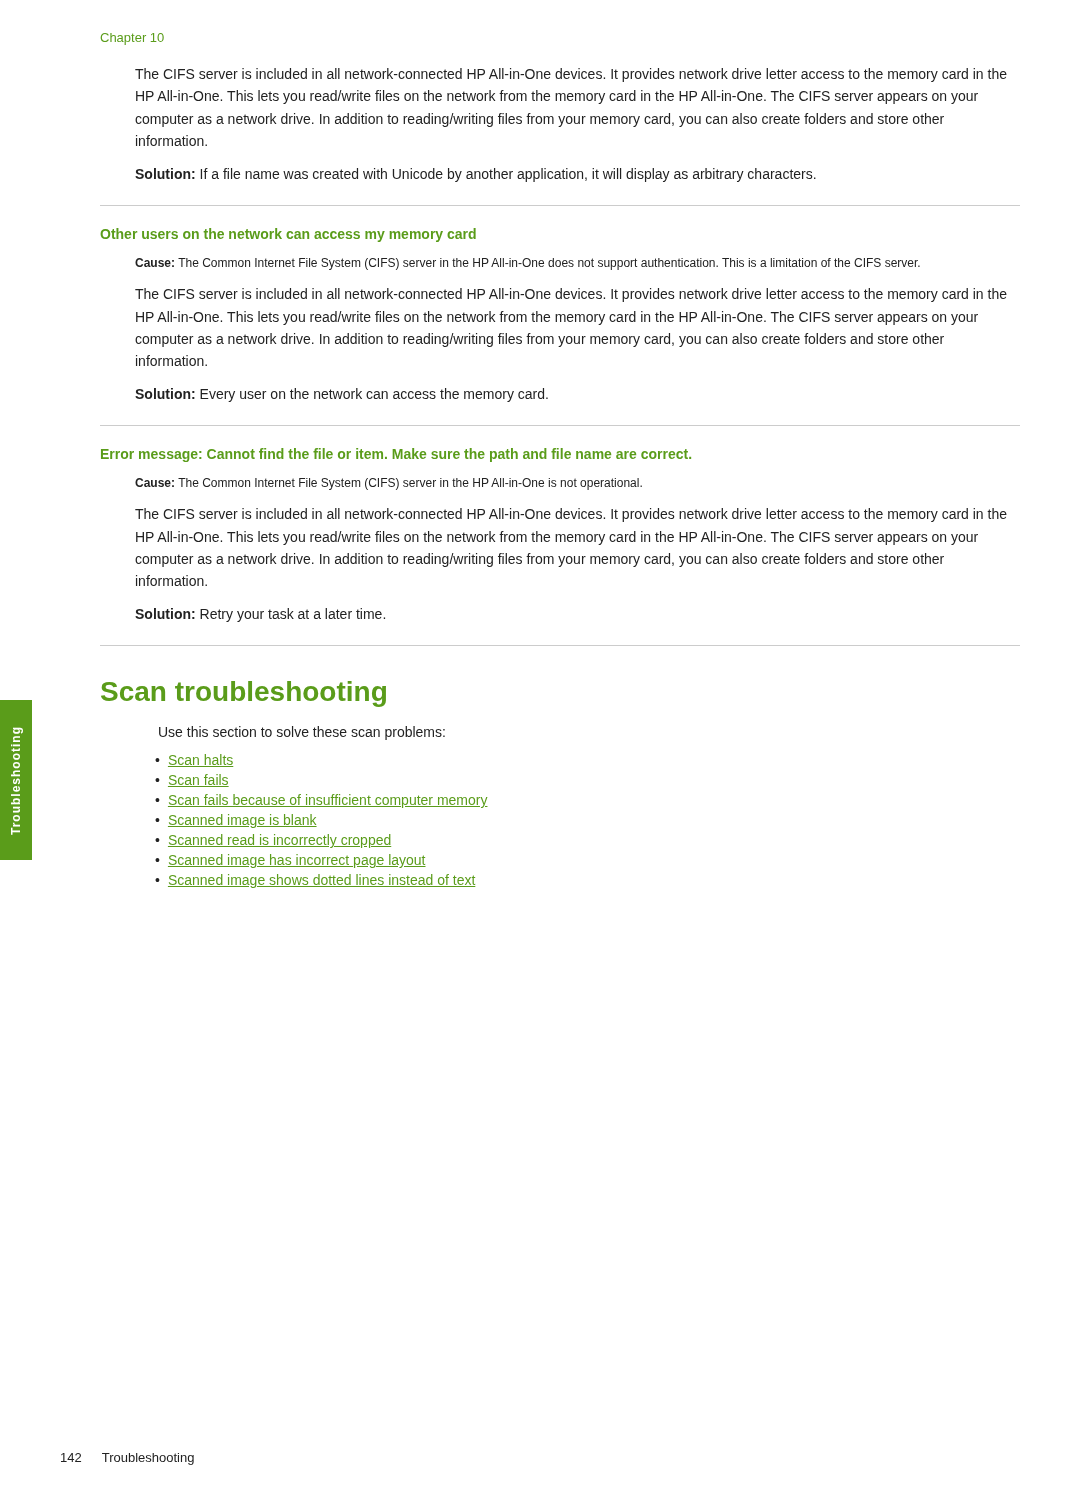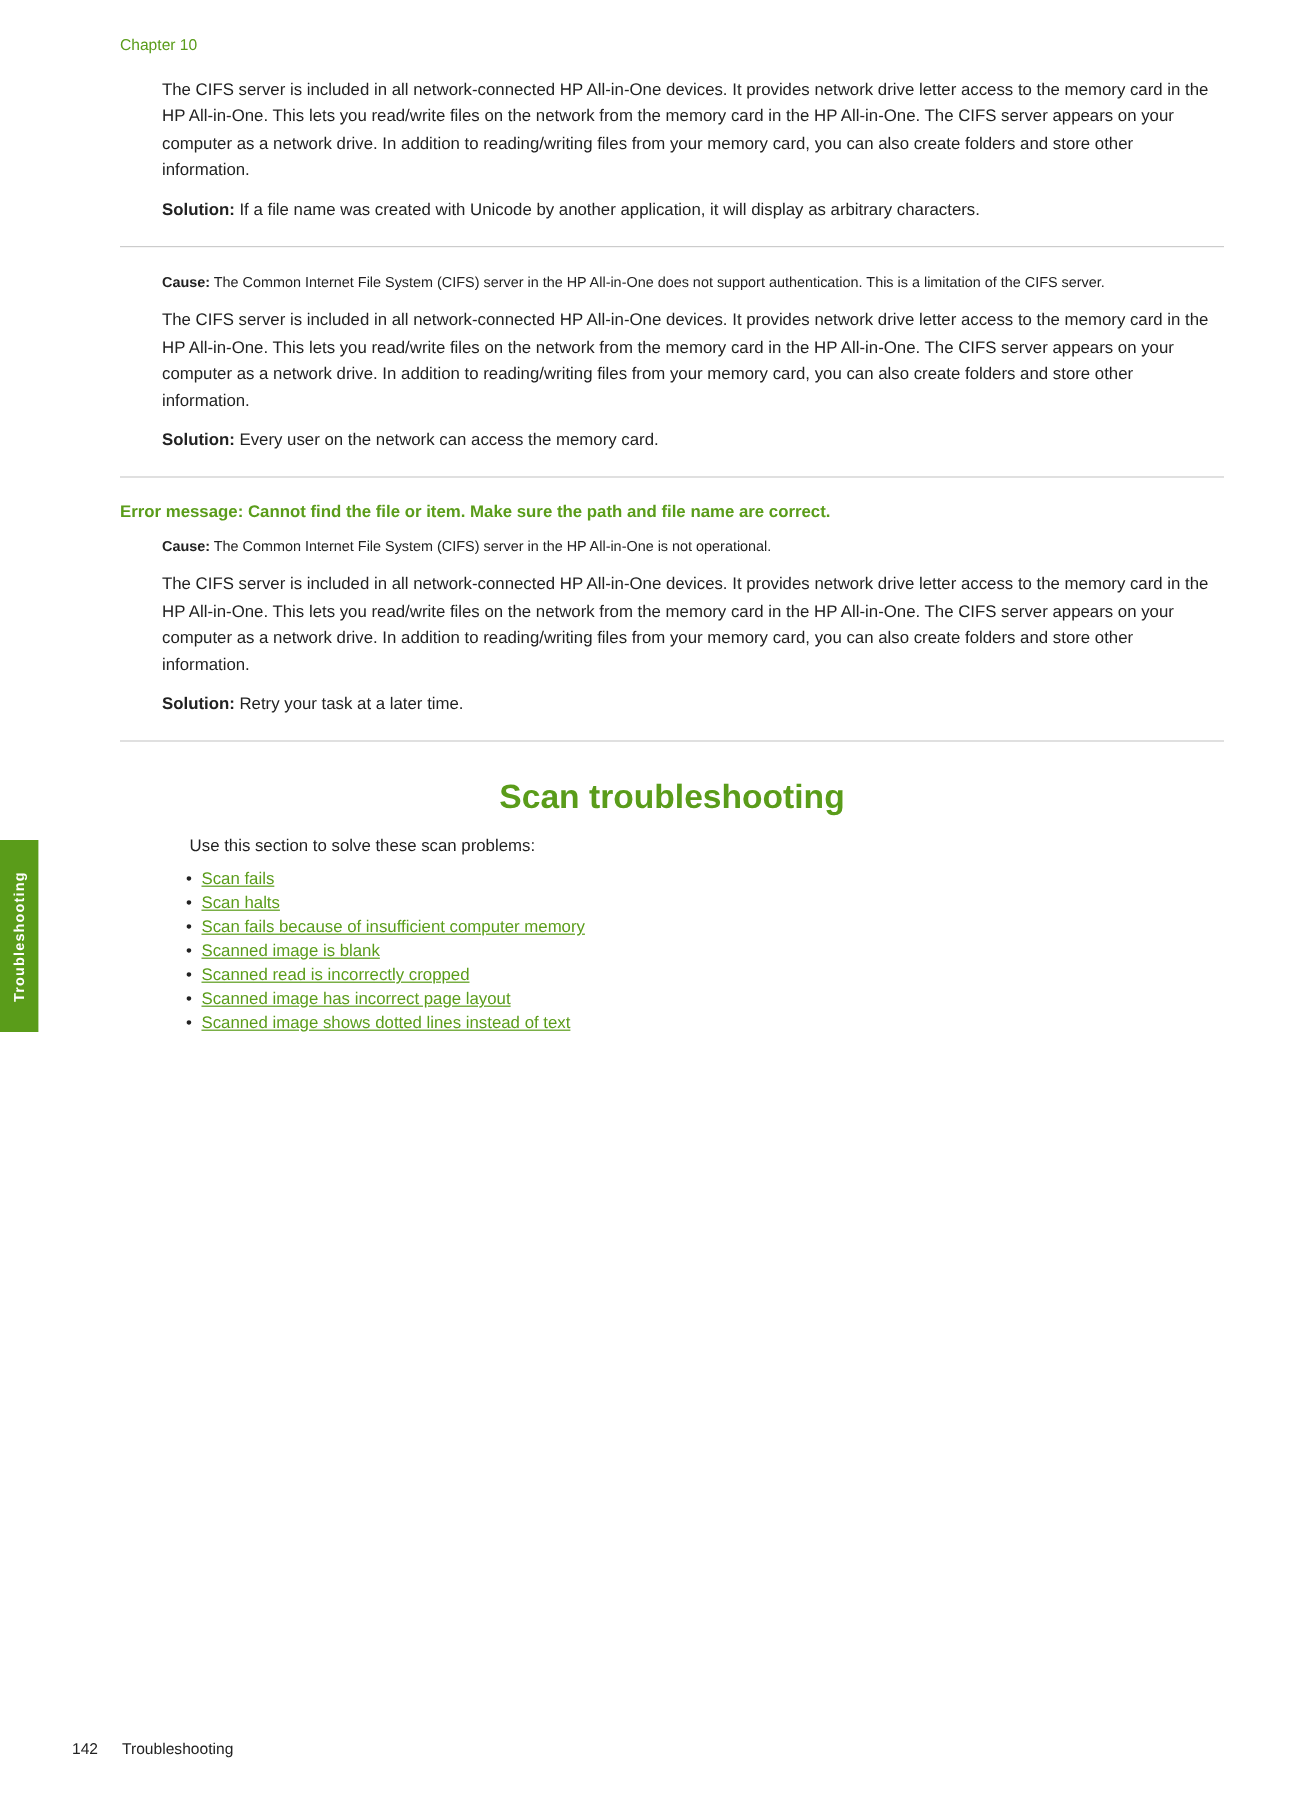--- a/index.html
+++ b/index.html
@@ -78,21 +78,20 @@
 
     .scan-troubleshooting-section {
       margin-top: 30px;
     }
 
     .scan-troubleshooting-title {
       color: #5a9c1a;
       font-size: 28px;
       font-weight: bold;
       margin-bottom: 16px;
-      text-align: center;
     }
 
     .intro-text {
       font-size: 14px;
       margin-bottom: 12px;
       margin-left: 58px;
     }
 
     .link-list {
       list-style: none;
@@ -175,20 +174,21 @@
     <p class="body-text">The CIFS server is included in all network-connected HP All-in-One devices. It provides network drive letter access to the memory card in the HP All-in-One. This lets you read/write files on the network from the memory card in the HP All-in-One. The CIFS server appears on your computer as a network drive. In addition to reading/writing files from your memory card, you can also create folders and store other information.</p>
     <p class="solution-text">
       <strong>Solution:</strong>
       <span> If a file name was created with Unicode by another application, it will display as arbitrary characters.</span>
     </p>
   </div>
 
   <hr class="section-divider">
 
   <div>
+    <p class="green-heading">Other users on the network can access my memory card</p>
     <div class="content-block">
       <p class="cause-text">
         <strong>Cause:</strong>
         <span> The Common Internet File System (CIFS) server in the HP All-in-One does not support authentication. This is a limitation of the CIFS server.</span>
       </p>
       <p class="body-text">The CIFS server is included in all network-connected HP All-in-One devices. It provides network drive letter access to the memory card in the HP All-in-One. This lets you read/write files on the network from the memory card in the HP All-in-One. The CIFS server appears on your computer as a network drive. In addition to reading/writing files from your memory card, you can also create folders and store other information.</p>
       <p class="solution-text">
         <strong>Solution:</strong>
         <span> Every user on the network can access the memory card.</span>
       </p>
@@ -212,24 +212,24 @@
     </div>
   </div>
 
   <hr class="section-divider">
 
   <div class="scan-troubleshooting-section">
     <h2 class="scan-troubleshooting-title">Scan troubleshooting</h2>
     <p class="intro-text">Use this section to solve these scan problems:</p>
     <ul class="link-list">
       <li>
+        <a>Scan halts</a>
+      </li>
+      <li>
         <a>Scan fails</a>
-      </li>
-      <li>
-        <a>Scan halts</a>
       </li>
       <li>
         <a>Scan fails because of insufficient computer memory</a>
       </li>
       <li>
         <a>Scanned image is blank</a>
       </li>
       <li>
         <a>Scanned read is incorrectly cropped</a>
       </li>

